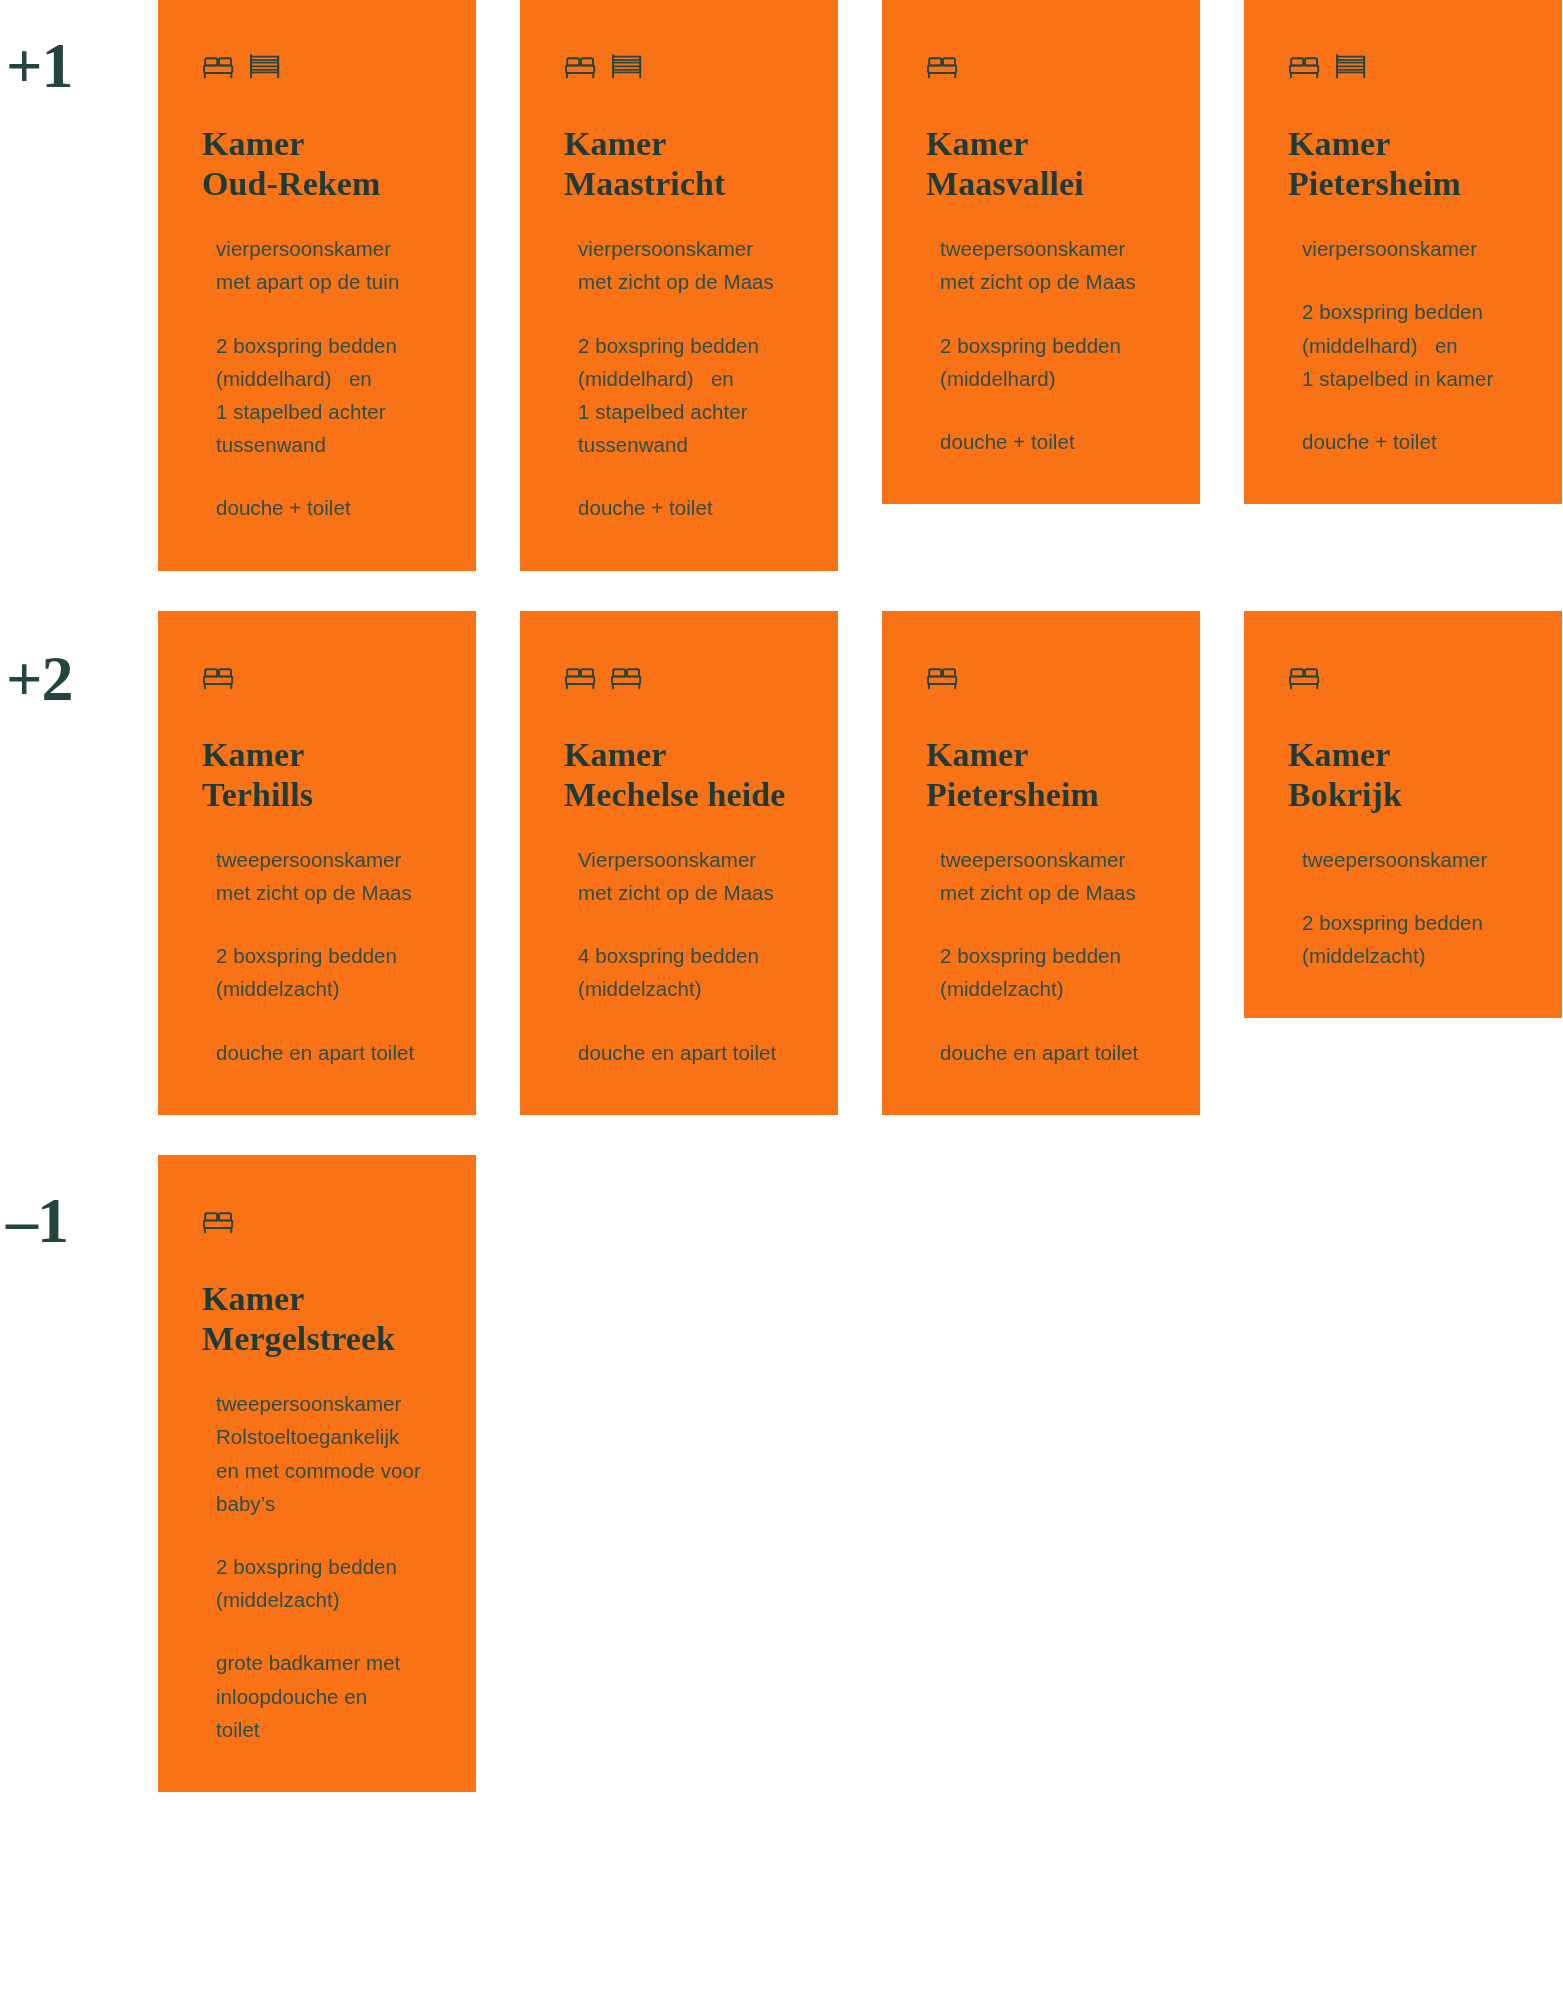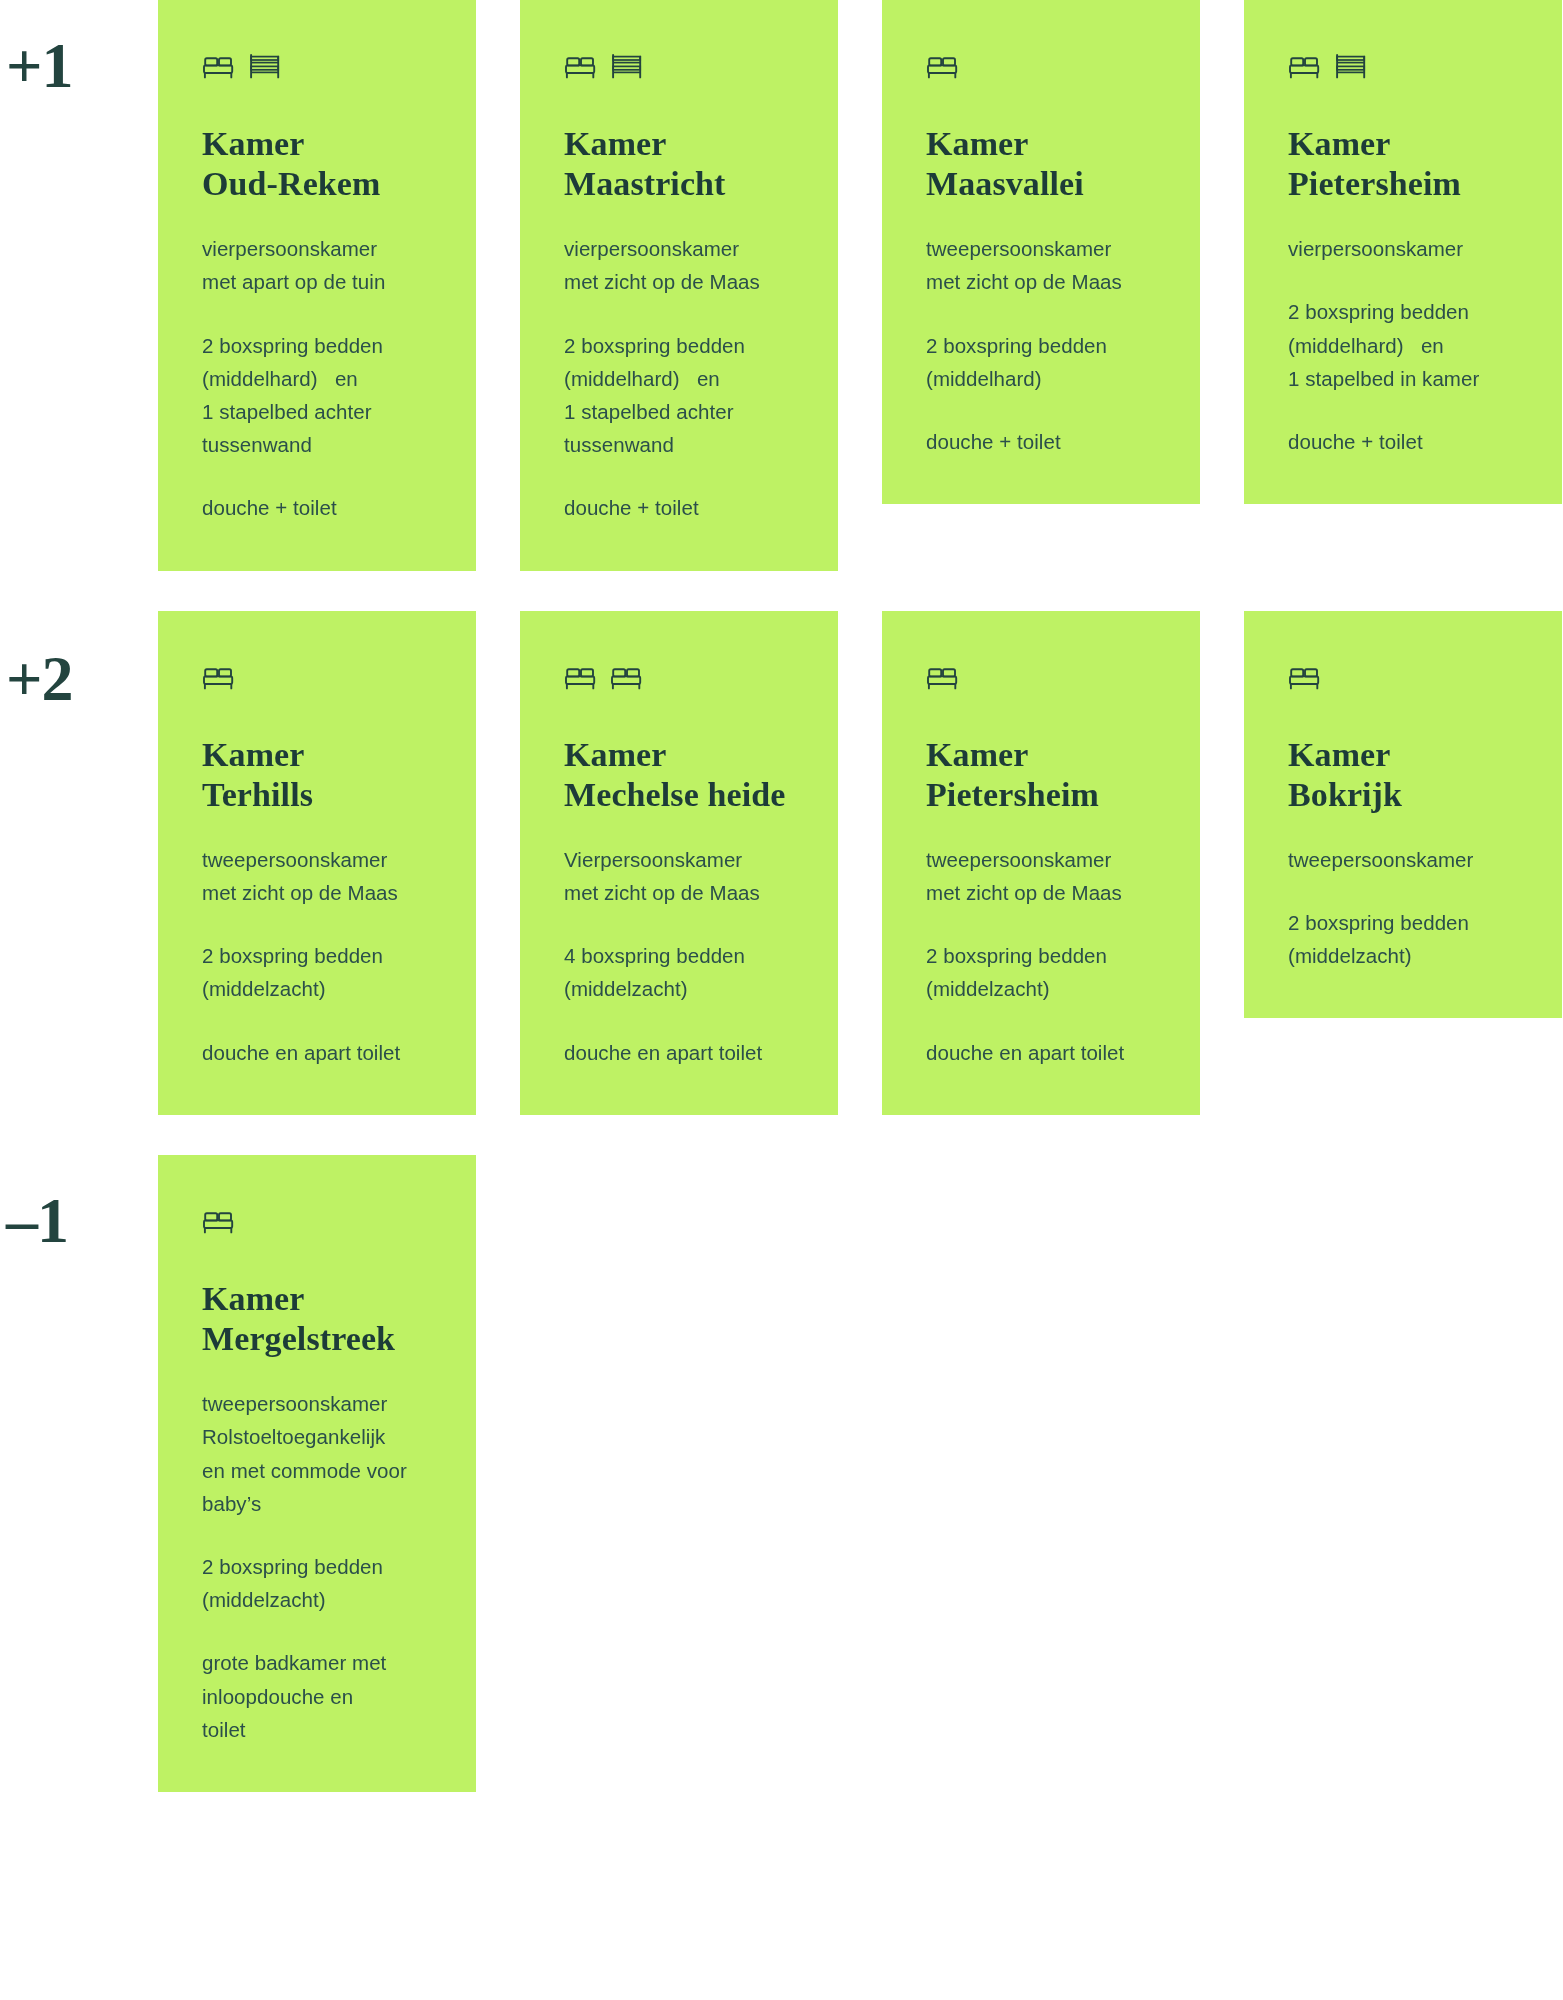--- a/index.html
+++ b/index.html
@@ -52,21 +52,21 @@
     display: flex;
     align-items: flex-start;
     gap: 44px;
     padding-right: 0px;
   }
 
   
   .card {
     width: 318px;
     flex: 0 0 318px;
-    background: #bef264;
+    background: #f97316;
     box-sizing: border-box;
     padding: 40px 44px 46px 44px;
   }
 
   .bed-icons {
     display: flex;
     align-items: flex-end;
     gap: 12px;
     height: 40px;
     margin-bottom: 44px;
@@ -84,21 +84,21 @@
     margin: 0 0 28px 0;
     letter-spacing: 0.1px;
   }
   .card-title .t-line { display: block; }
 
   .card-para {
     font-family: "Liberation Sans", sans-serif;
     font-size: 20.5px;
     line-height: 1.62;
     color: #2b4f4a;
-    margin: 0 0 30px 0;
+    margin: 0 0 30px 14px;
     letter-spacing: 0.05px;
   }
   .card-para:last-child { margin-bottom: 0; }
   .card-para .p-line { display: block; white-space: pre; }
 
   
   .row-1 .cards { margin-top: 0; }
   .row-2 .cards { margin-top: 0; }
   .row-3 .cards { margin-top: 0; }
 

